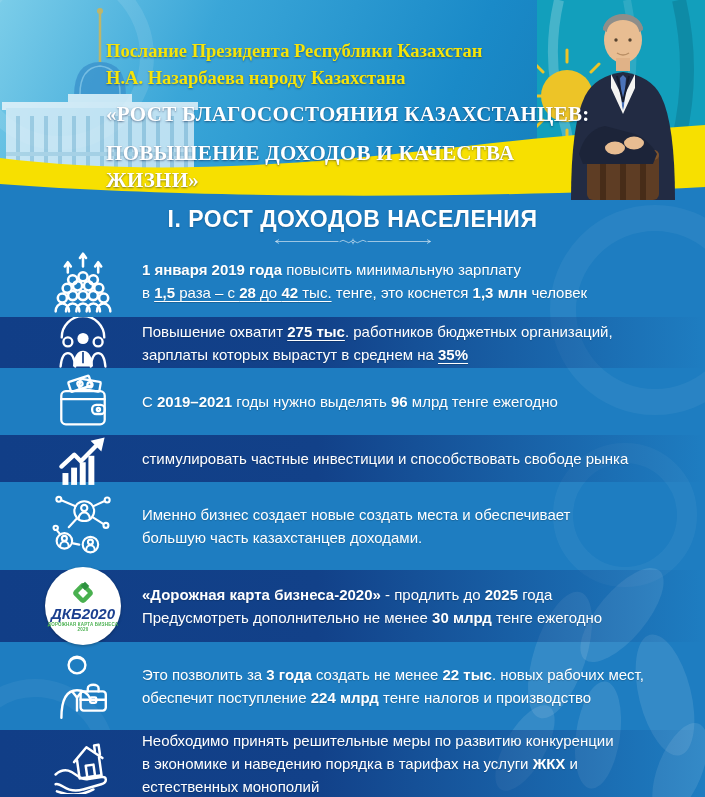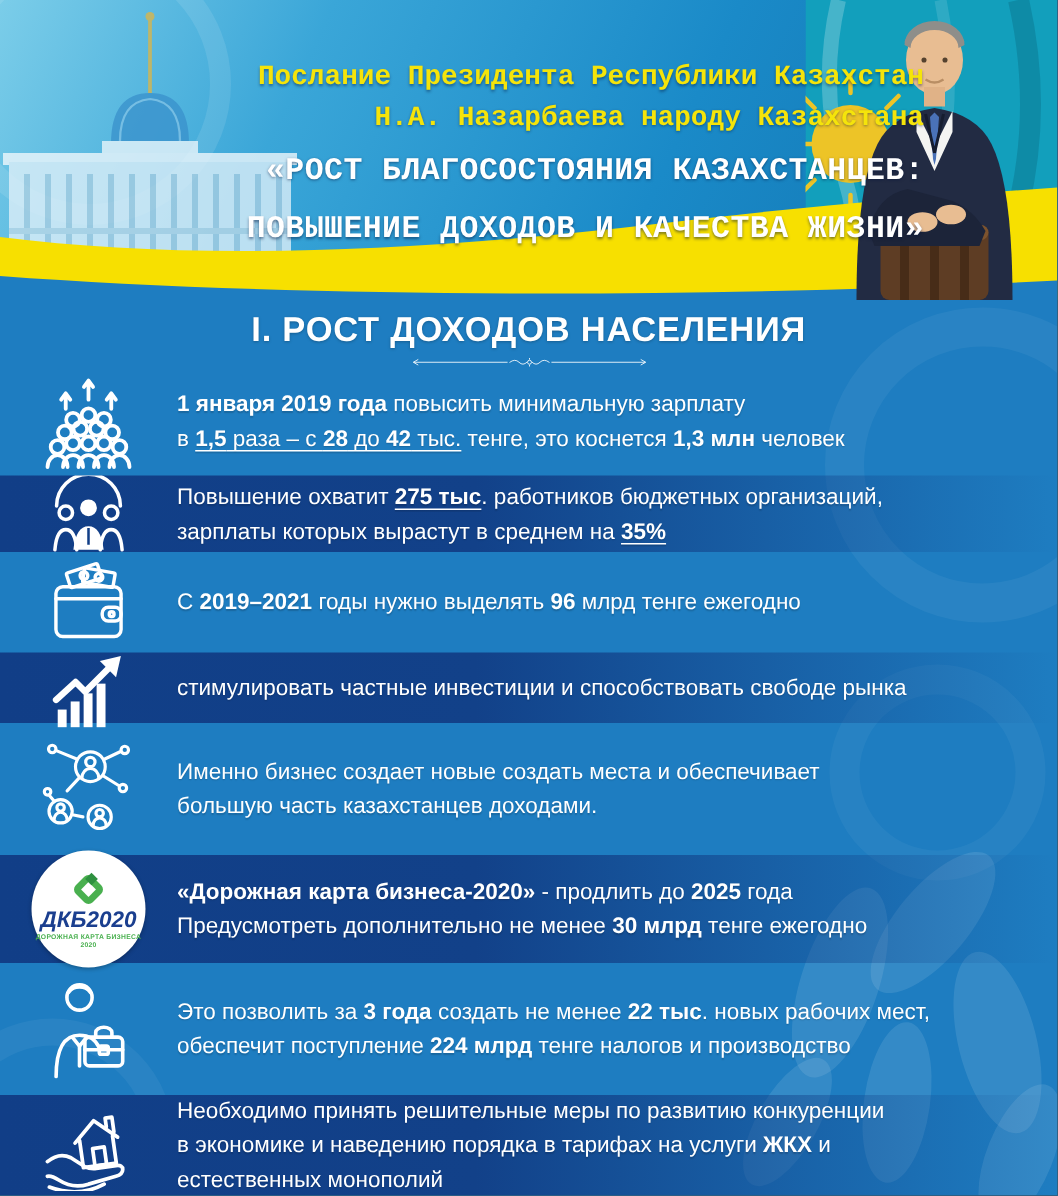--- a/index.html
+++ b/index.html
@@ -8,42 +8,42 @@
 
   
   .header{position:absolute;top:0;left:0;width:705px;height:200px;
           background:linear-gradient(115deg,#7bcde9 0%,#3aa6d8 28%,#1a8ac8 62%,#1172ae 100%);}
   .orn-circle{position:absolute;left:-34px;top:-38px;width:160px;height:160px;border-radius:50%;
           border:14px solid rgba(255,255,255,.10);z-index:1;}
   .building{position:absolute;left:0;top:0;z-index:1;opacity:.9;}
   .flag-panel{position:absolute;right:0;top:0;width:168px;height:200px;z-index:2;}
   .waves{position:absolute;left:0;top:0;z-index:3;}
   .president{position:absolute;right:0;top:0;z-index:5;}
-  .header-text{position:absolute;left:116px;top:38px;width:500px;text-align:right;z-index:6;
-          font-family:Liberation Mono, monospace;}
+  .header-text{position:absolute;left:106px;top:38px;width:500px;text-align:left;z-index:6;
+          font-family:Liberation Serif, serif;}
   .kicker{color:#f5e40a;font-weight:bold;font-size:18.5px;line-height:27px;
           text-shadow:0 1px 2px rgba(0,20,60,.45);}
   .big-title{color:#fff;font-weight:bold;font-size:21px;line-height:27px;margin-top:9px;
           letter-spacing:.3px;text-shadow:0 1px 2px rgba(0,20,60,.5);}
 
   
   .body{position:absolute;top:200px;left:0;width:705px;height:597px;background:#1E7DC1;}
   .deco{position:absolute;inset:0;z-index:0;}
   .section-head{position:relative;z-index:1;height:45px;display:flex;flex-direction:column;
           align-items:center;justify-content:flex-start;padding-top:6px;box-sizing:border-box;}
   .section-title{color:#fff;font-weight:bold;font-size:23px;letter-spacing:.5px;
           text-shadow:0 1px 2px rgba(0,0,0,.25);}
   .divider{margin-top:5px;}
 
   #rows{position:relative;z-index:1;}
   .row{display:flex;align-items:center;}
   .row.dark{background:linear-gradient(90deg,#113E87 0%,#124189 45%,rgba(18,65,137,0) 100%);}
   .r1{height:72px}.r2{height:51px}.r3{height:67px}.r4{height:47px}
   .r5{height:88px}.r6{height:72px}.r7{height:88px}.r8{height:67px}
-  .icon-cell{flex:0 0 118px;display:flex;align-items:flex-end;justify-content:center;}
+  .icon-cell{flex:0 0 118px;display:flex;align-items:flex-end;justify-content:center;padding-left:24px;}
   .icon svg{display:block;}
   .text-cell{flex:1;color:#fff;font-size:15px;line-height:23px;padding-right:20px;
           text-shadow:0 1px 1px rgba(0,0,0,.18);}
   .b{font-weight:bold;}
   .u{text-decoration:underline;text-underline-offset:3px;}
 
   
   .dkb-logo{width:76px;height:78px;background:#fff;border-radius:50%;display:flex;
           flex-direction:column;align-items:center;justify-content:center;text-align:center;
           box-shadow:0 1px 3px rgba(0,0,0,.3);}

